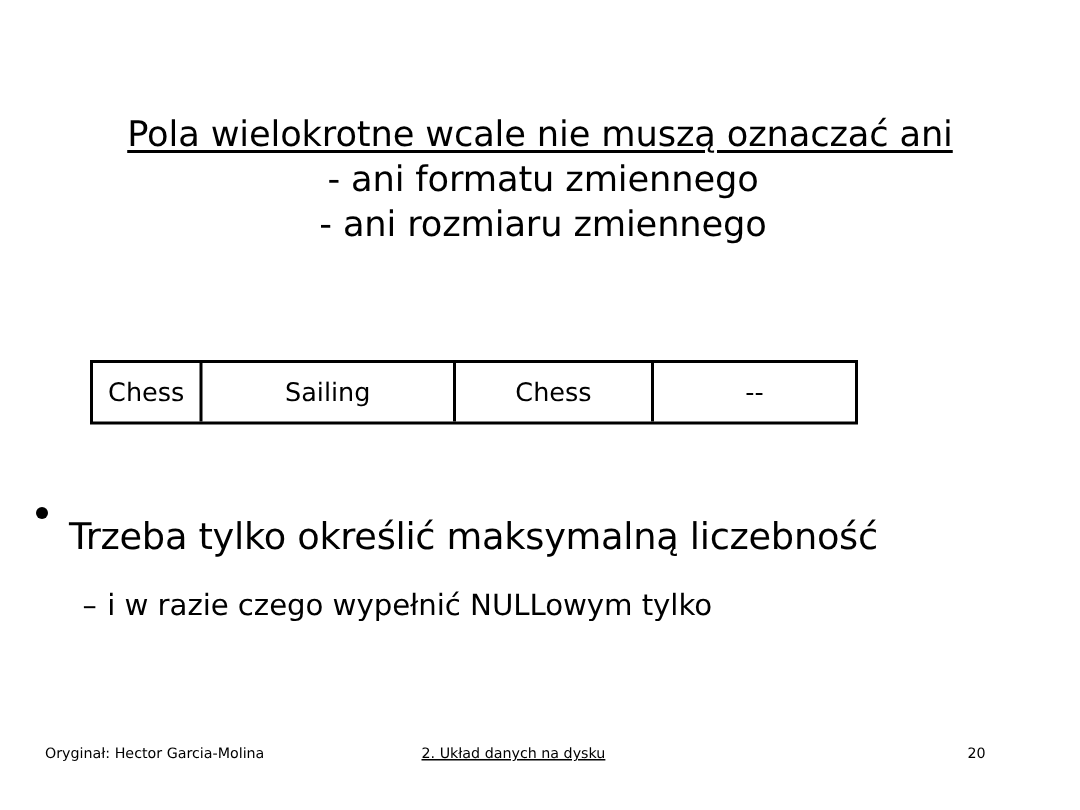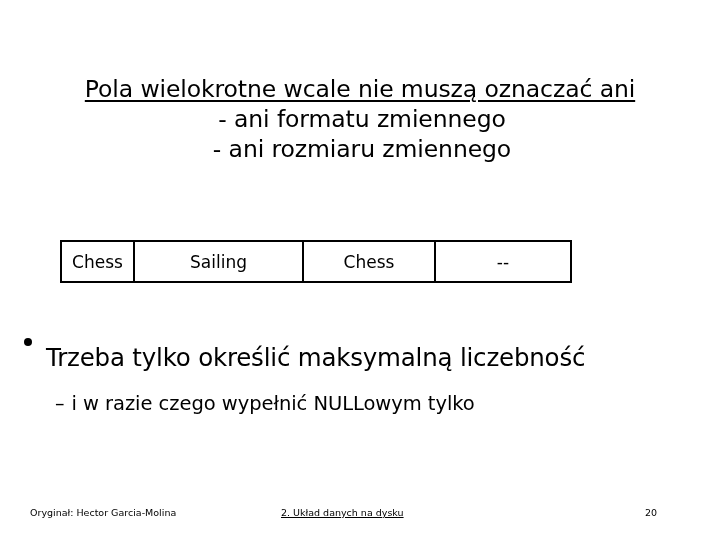--- a/index.html
+++ b/index.html
@@ -119,21 +119,20 @@
     white-space: nowrap;
   }
 
   
   .footer {
     position: absolute;
     left: 0;
     top: 496px;
     width: 720px;
     height: 20px;
-    margin-top: 10px;
   }
   .footer-item {
     position: absolute;
     font-size: 9.5px;
     line-height: 14px;
     white-space: nowrap;
   }
   .footer-left   { left: 30px;  top: 0; }
   .footer-center { left: 281px; top: 0; text-decoration: underline; }
   .footer-right  { left: 645px; top: 0; text-align: center; }

